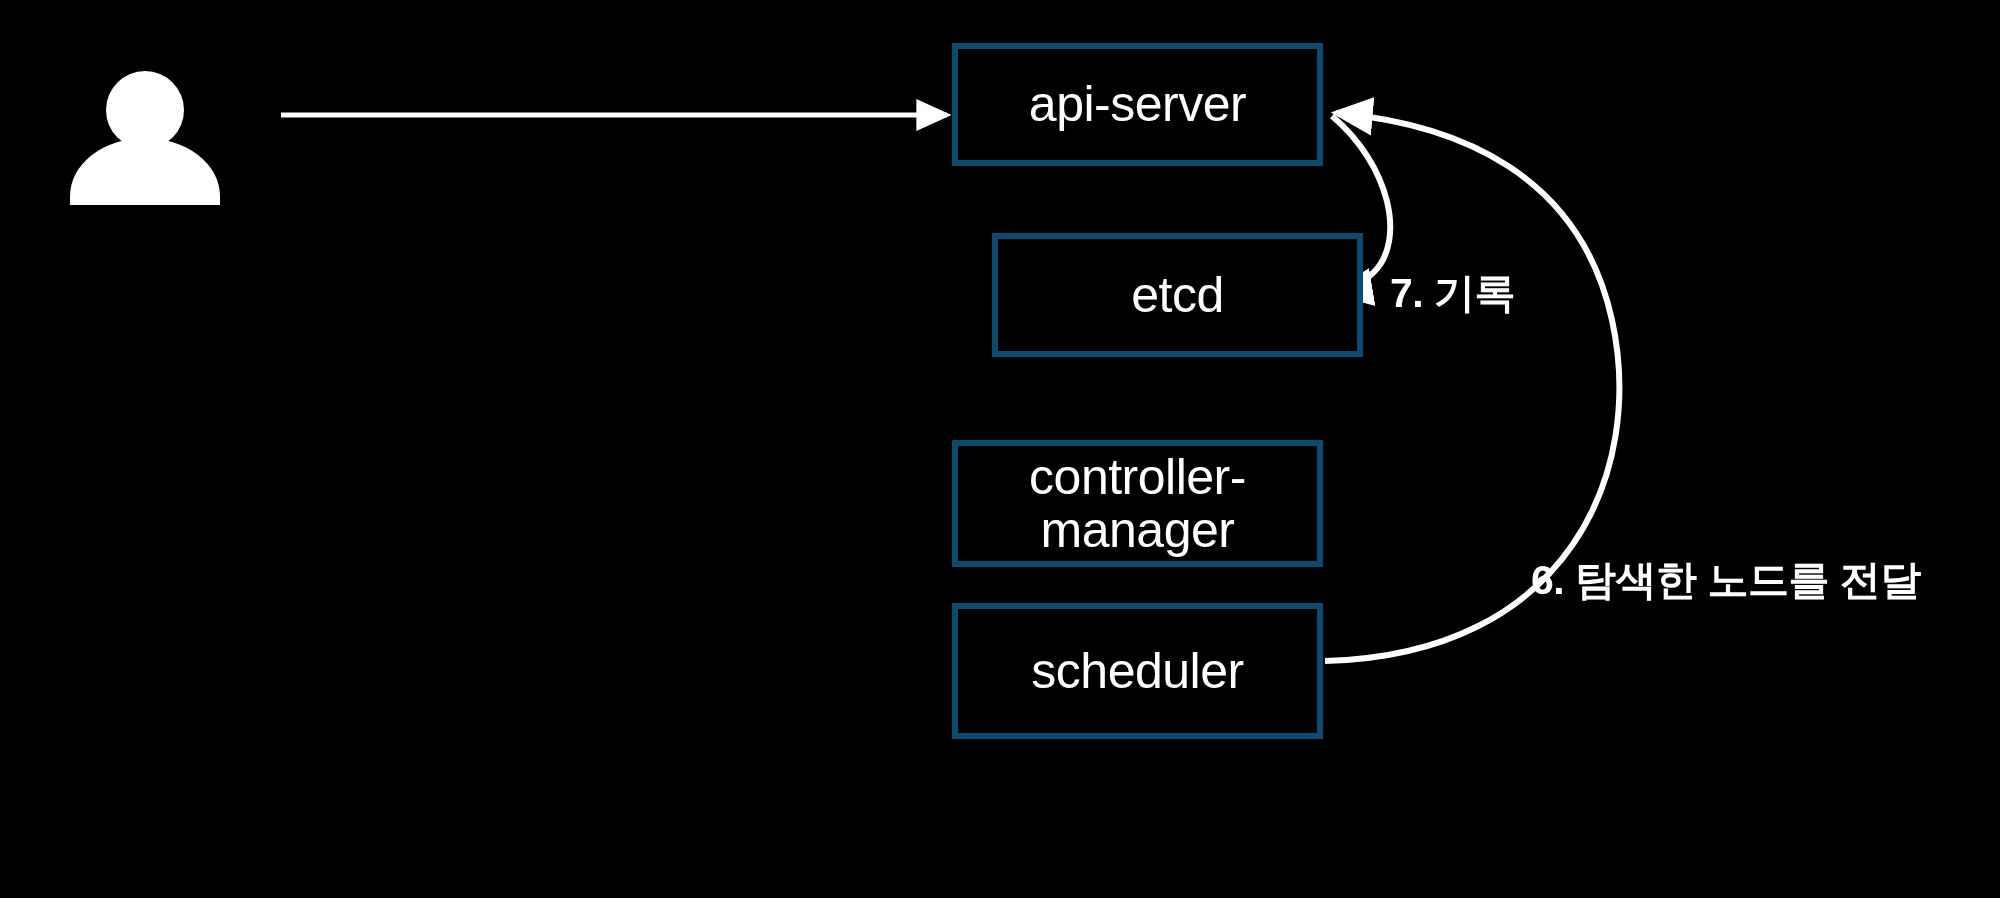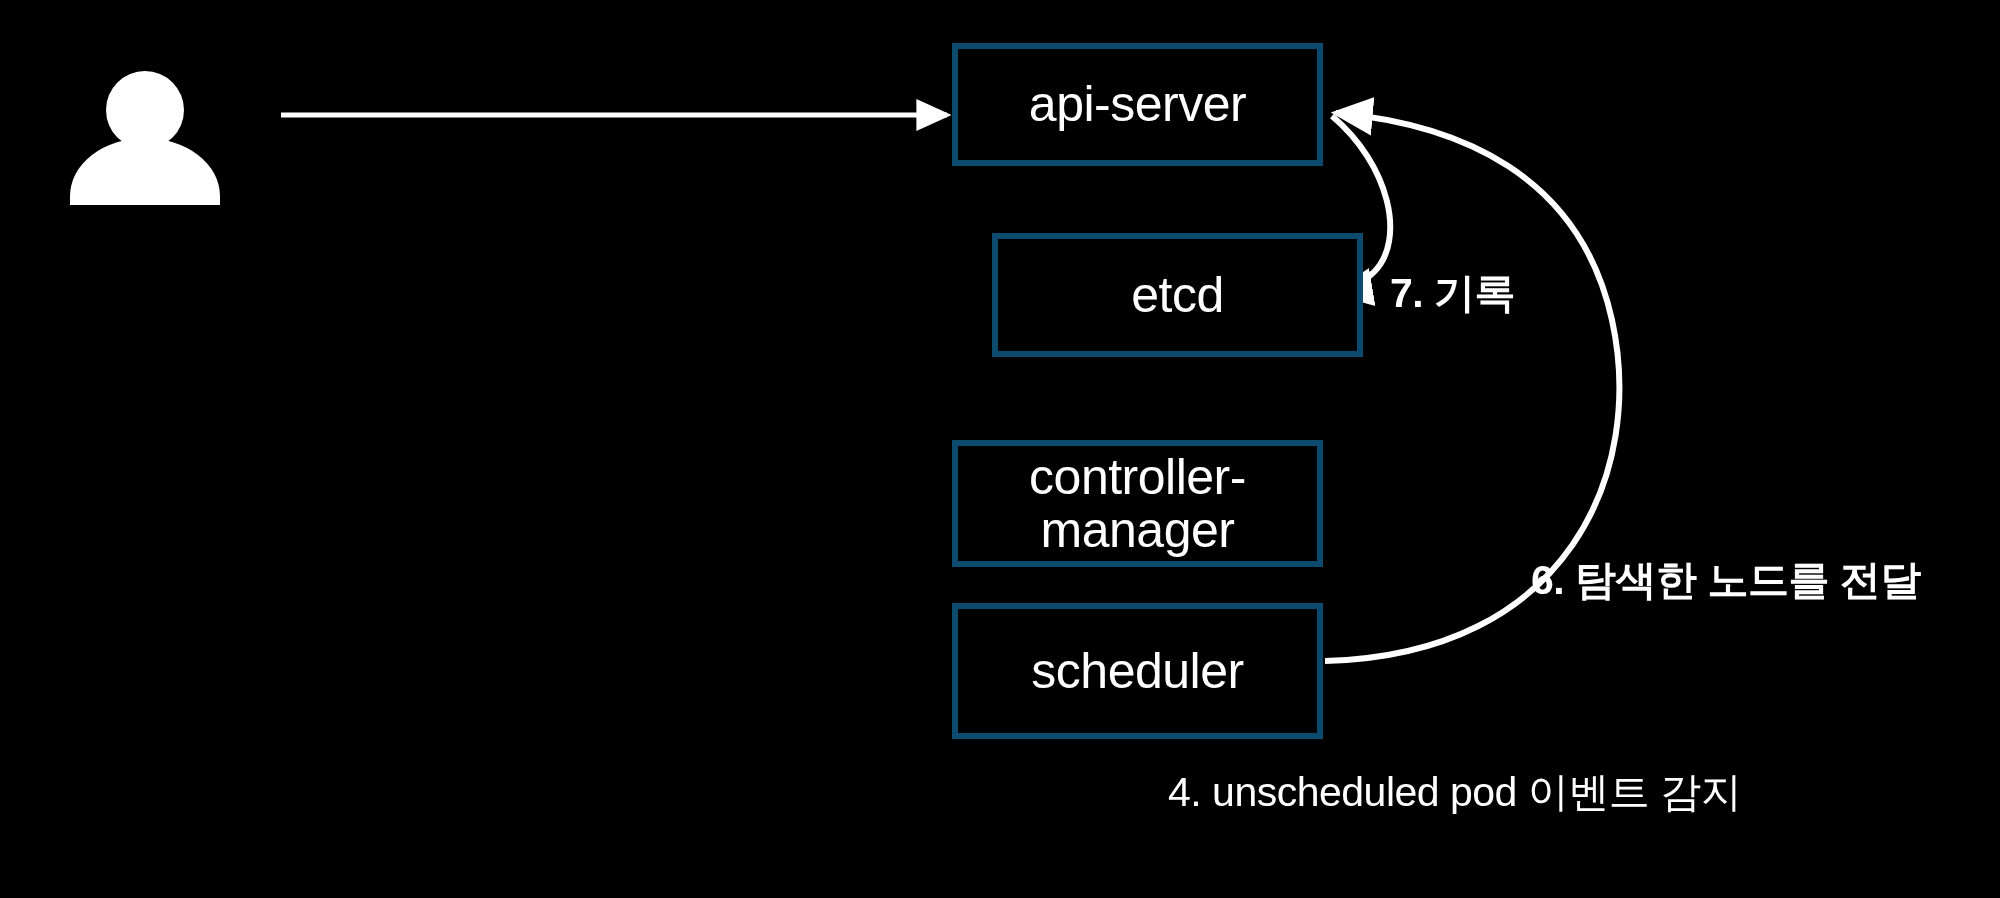--- a/index.html
+++ b/index.html
@@ -105,16 +105,15 @@
   </div>
 
   <div class="node-box" style="left:952px; top:603px; width:371px; height:136px;">
     <span class="node-label">scheduler</span>
   </div>
 
   <div class="edge-label" style="left:1390px; top:266px;">7. 기록</div>
 
   <div class="edge-label" style="left:1531px; top:541px;margin-top:12px;">6. 탐색한 노드를 전달</div>
 
-  <div class="note-line" style="left:1168px; top:765px;">4. unscheduled pod 이벤트 감지</div>
 
 
 </div>
 
 </body></html>

